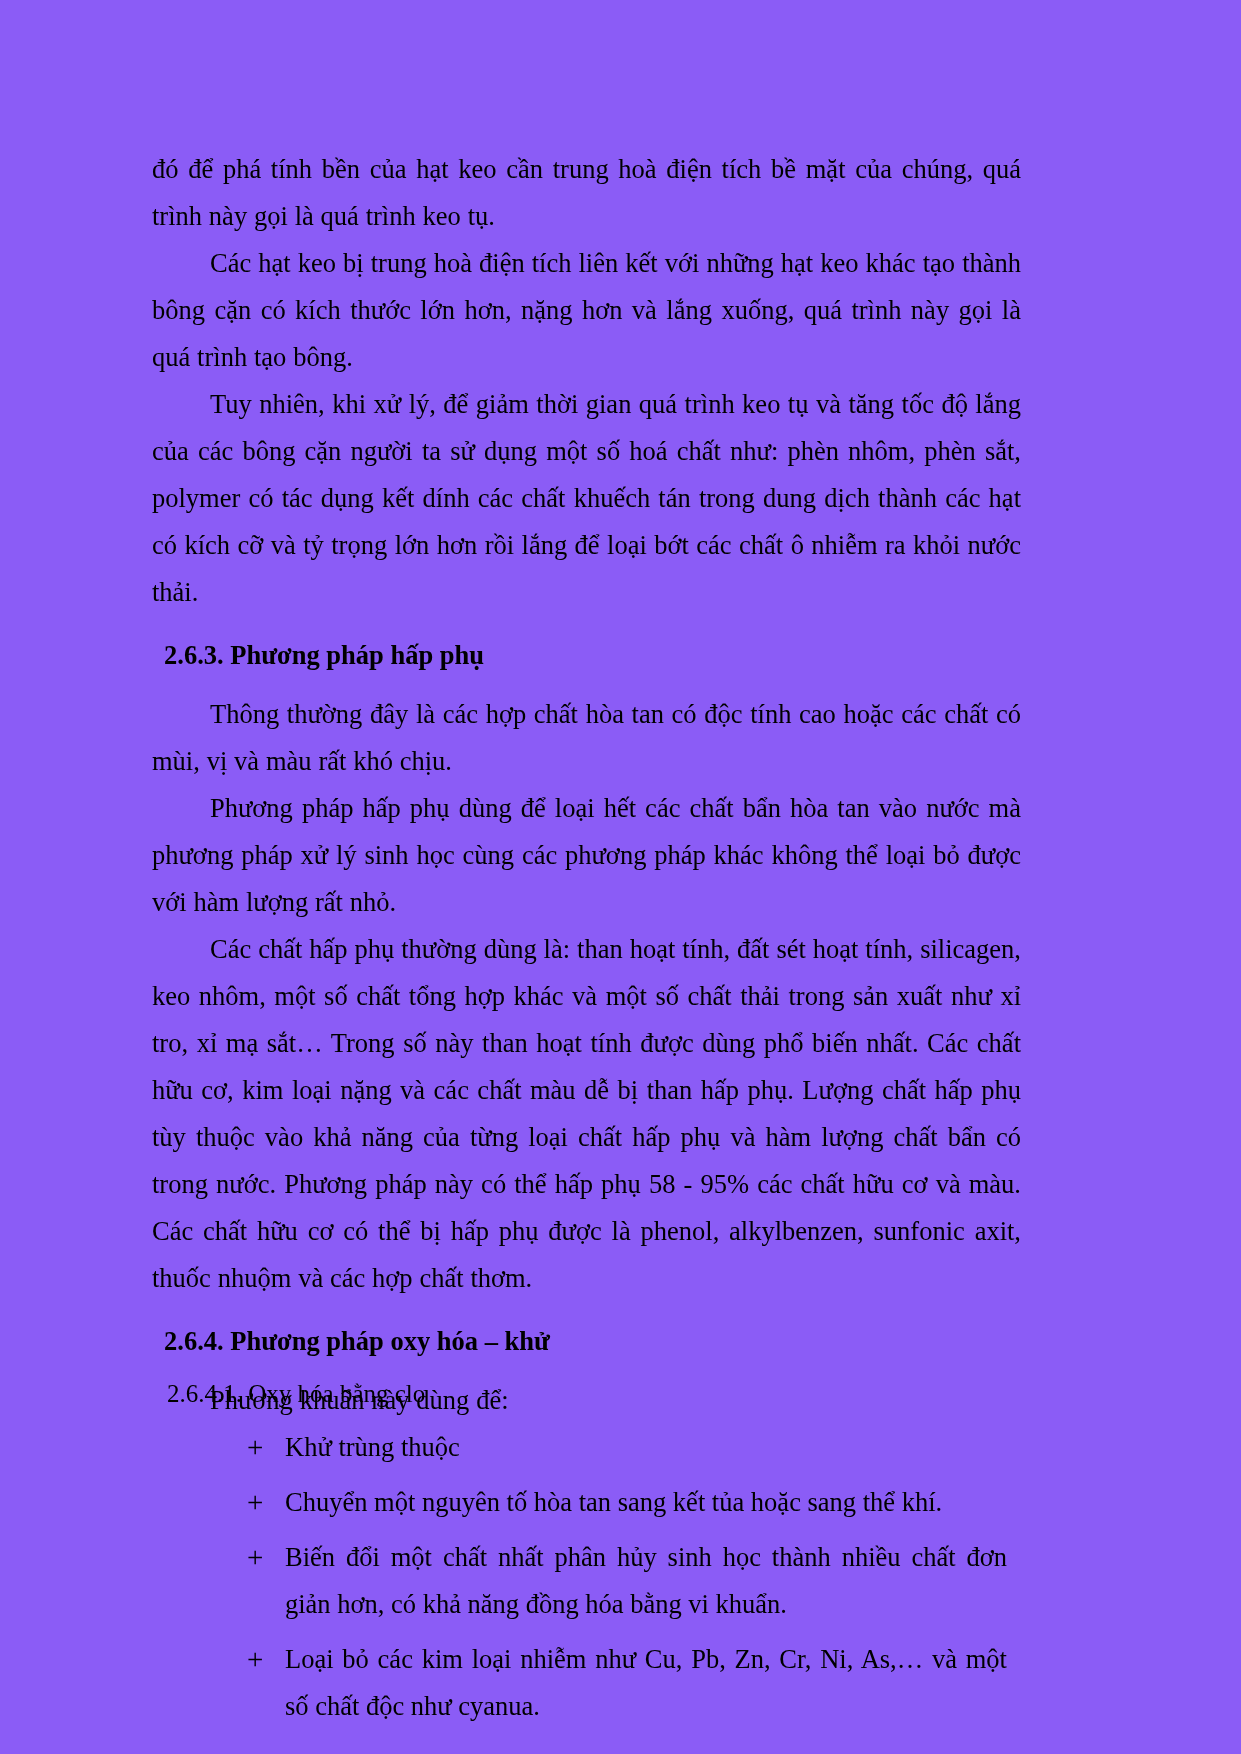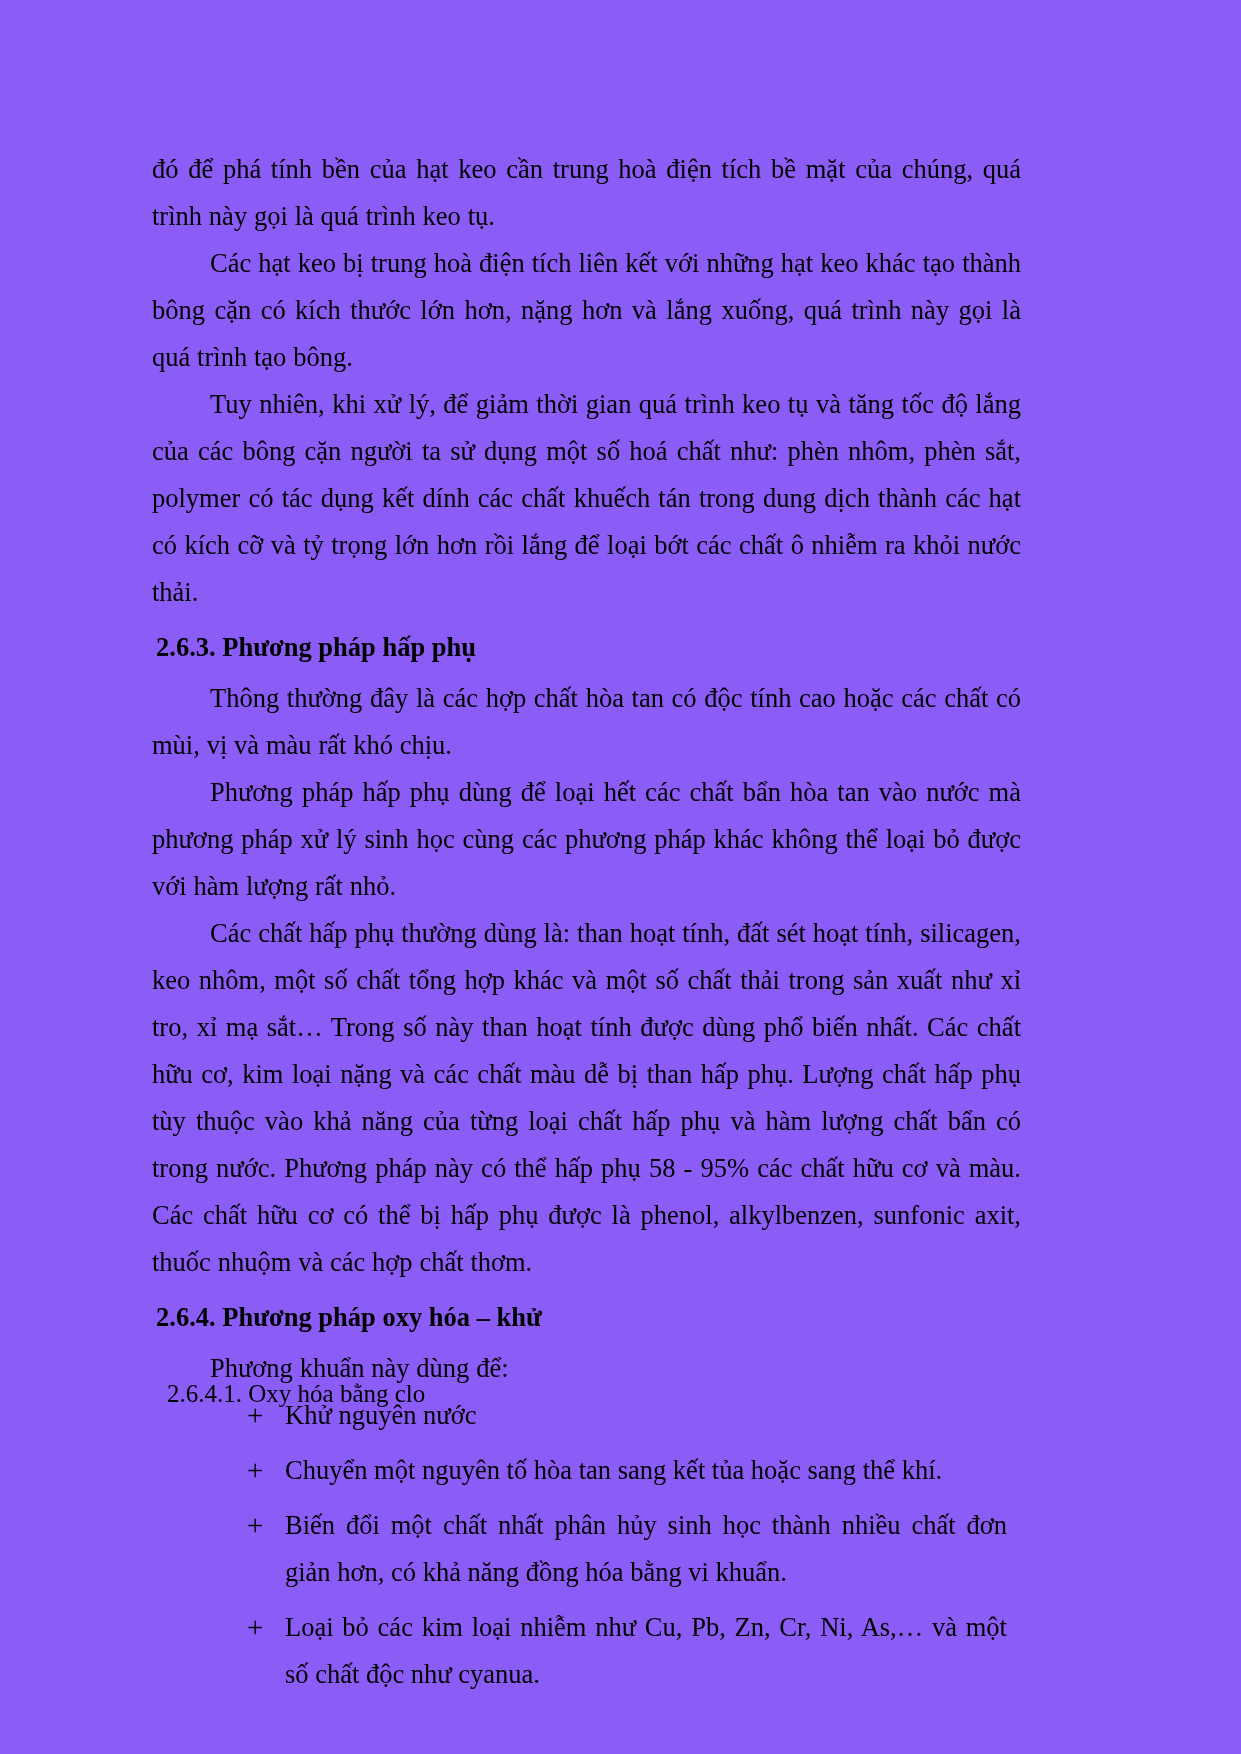--- a/index.html
+++ b/index.html
@@ -32,21 +32,21 @@
     text-align: justify;
     text-indent: 58px;
     word-spacing: 0.2px;
     -webkit-hyphens: none;
     hyphens: none;
   }
   p.body-par.no-indent {
     text-indent: 0;
   }
   h3.heading {
-    margin: 4px;
+    margin: 12px;
     font-size: 26.5px;
     line-height: 47px;
     font-weight: bold;
     text-align: left;
   }
   .gap-sm { height: 4px; }
   .bullet-list {
     margin: 0;
     padding: 0;
     list-style: none;
@@ -117,21 +117,21 @@
 
     <div class="gap-sm"></div>
 
     <h3 class="heading">2.6.4.  Phương pháp oxy hóa – khử</h3>
 
     <p class="body-par">Phương khuẩn này dùng để:</p>
 
     <ul class="bullet-list">
       <li>
         <span class="bullet-marker">+</span>
-        <span class="bullet-text">Khử nguyên nước</span>
+        <span class="bullet-text">Khử trùng thuộc</span>
       </li>
       <li>
         <span class="bullet-marker">+</span>
         <span class="bullet-text"> Chuyển một nguyên tố hòa tan sang kết tủa hoặc sang thể khí.</span>
       </li>
       <li>
         <span class="bullet-marker">+</span>
         <span class="bullet-text"> Biến đổi một chất nhất phân hủy sinh học thành nhiều chất đơn giản hơn, có khả năng đồng hóa bằng vi khuẩn.</span>
       </li>
       <li>

